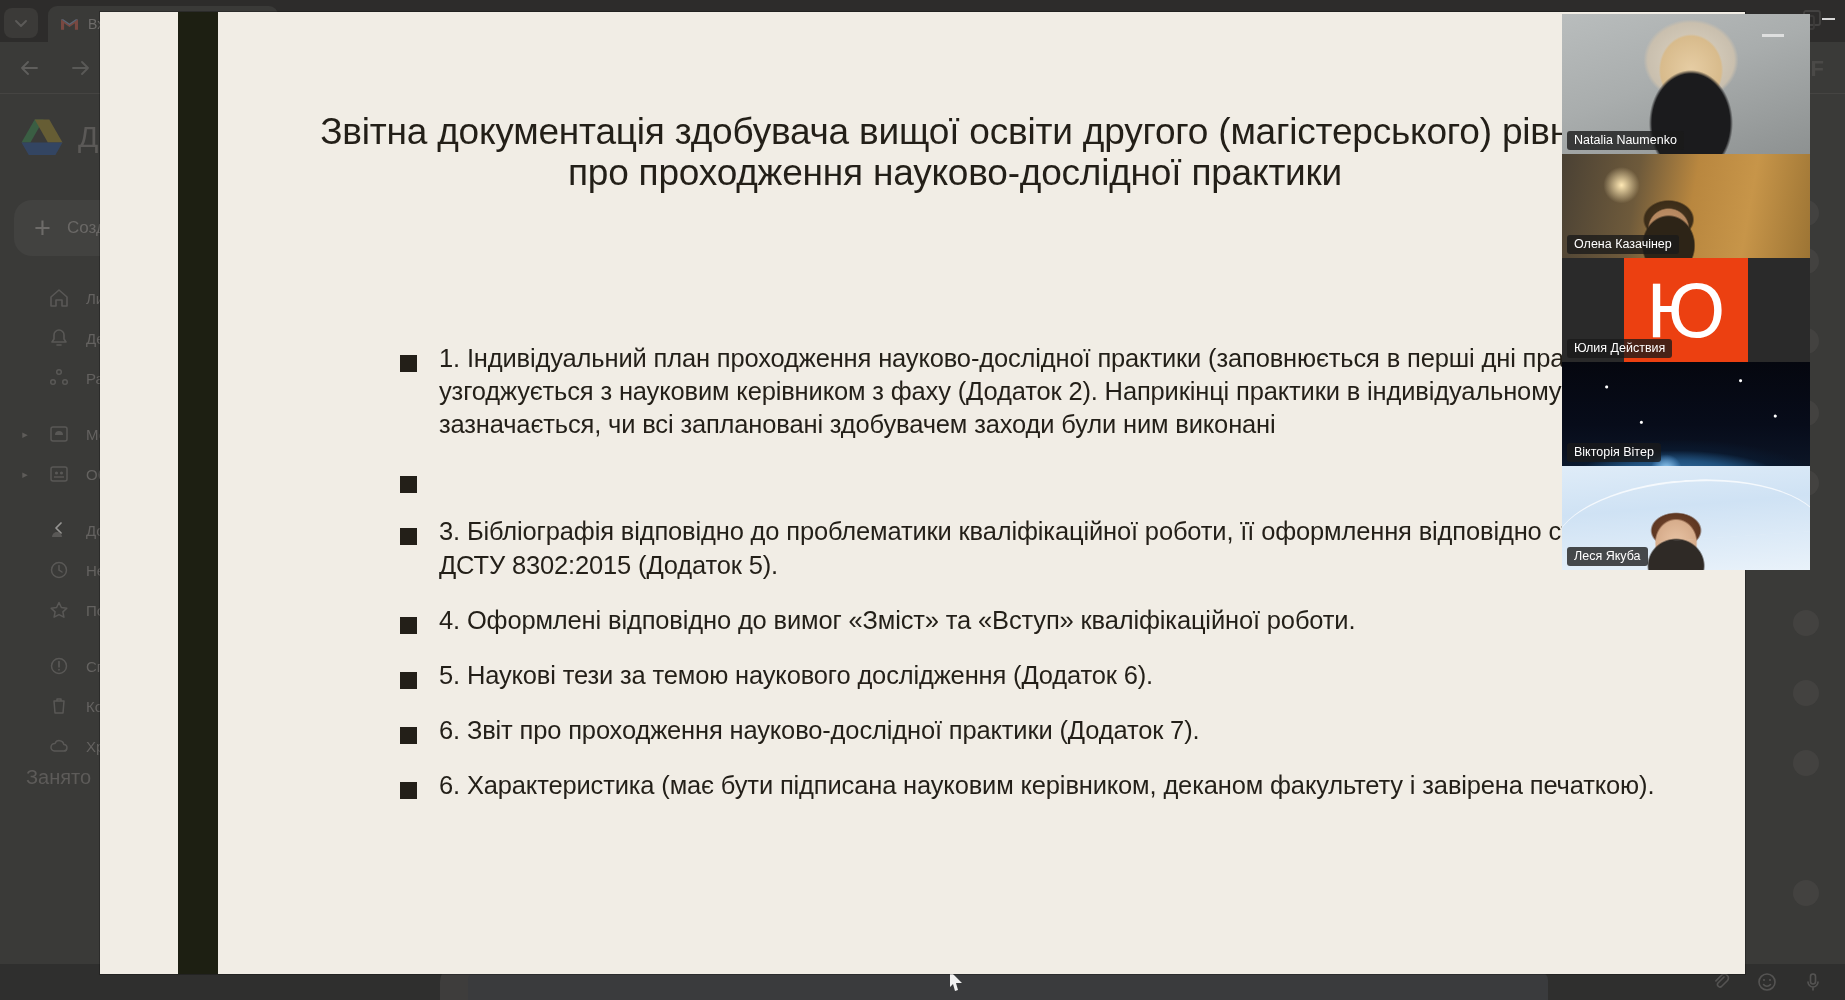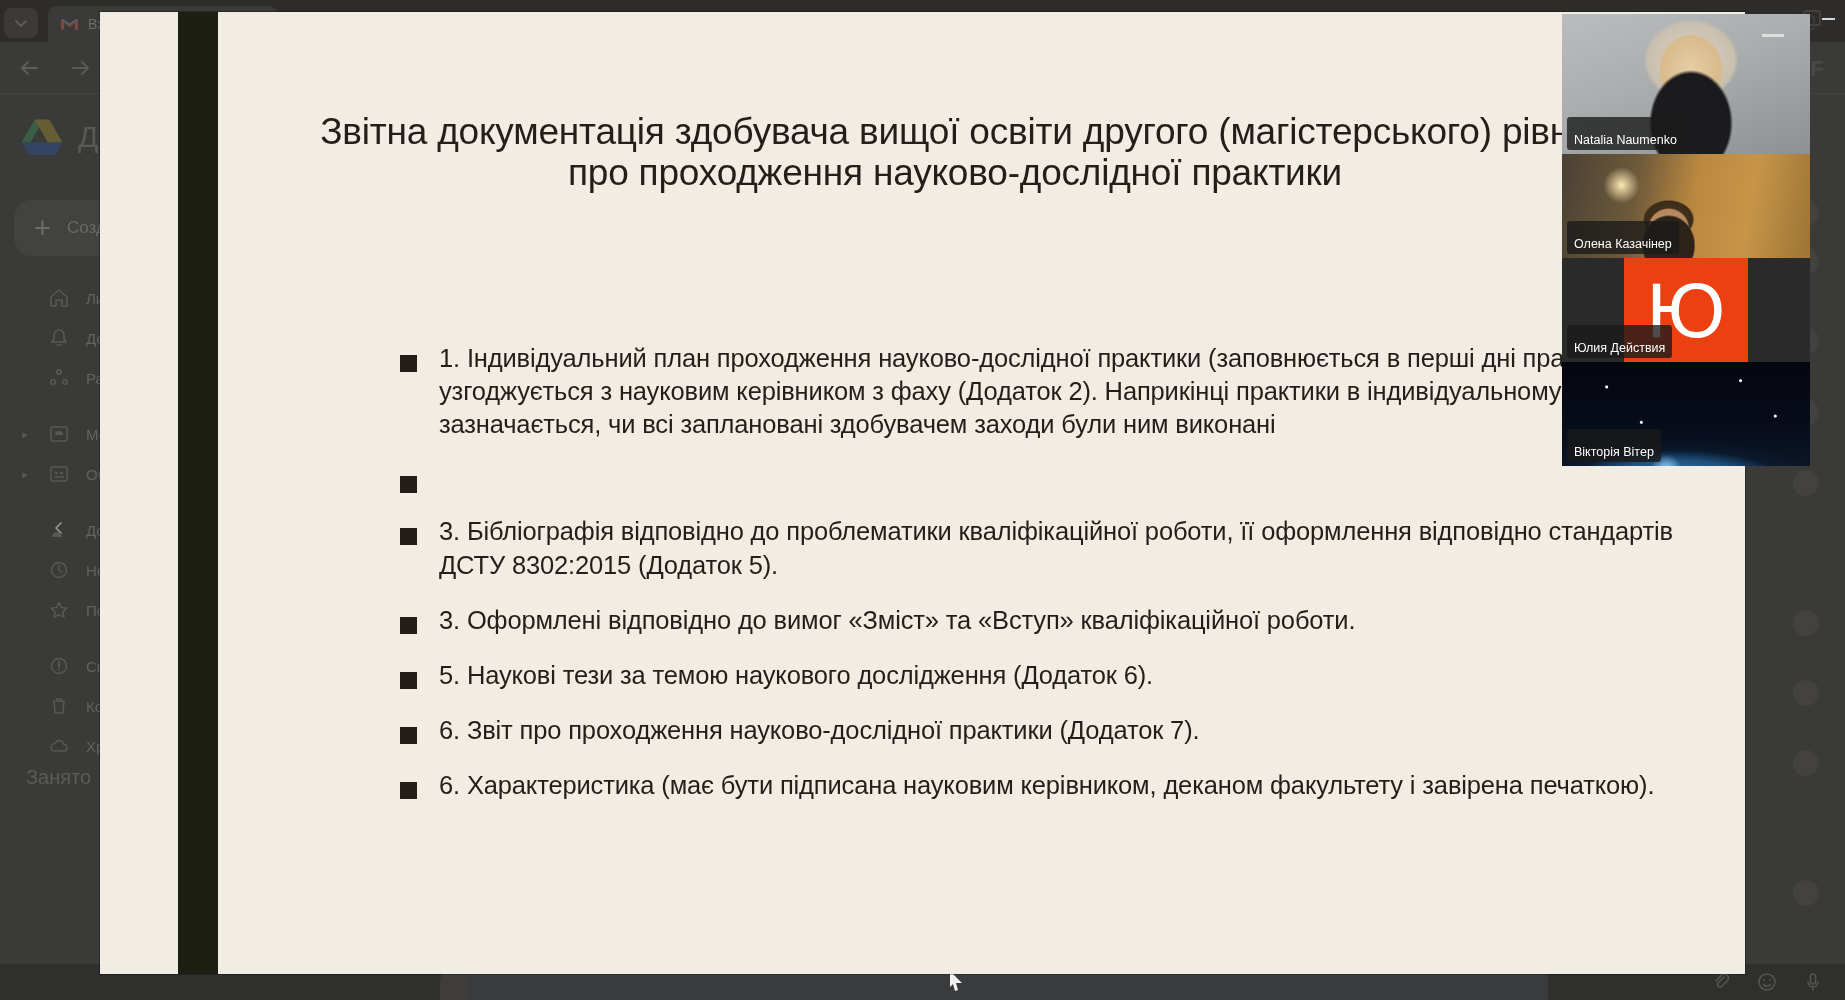--- a/index.html
+++ b/index.html
@@ -151,21 +151,21 @@
   
   .video-strip {
     position: absolute; right: 35px; top: 14px;
     width: 248px; height: 715px;
     display: flex; flex-direction: column;
   }
   .vtile { position: relative; width: 248px; height: 104px; overflow: hidden; background:#1a1a1a;}
   .vtile .vname {
     position: absolute; left: 5px; bottom: 4px;
     background: rgba(25,25,25,.78); color: #fff;
-    font-size: 12.5px; padding: 16px 7px 3px; border-radius: 3px;
+    font-size: 12.5px; padding: 2px 7px 3px; border-radius: 3px;
     white-space: nowrap; max-width: 238px; overflow: hidden; text-overflow: ellipsis;
   }
   
   .t1 { height: 140px; background:
       radial-gradient(ellipse 75px 95px at 52% 78%, #1b1b1d 0%, #1b1b1d 52%, transparent 56%),
       radial-gradient(ellipse 52px 58px at 52% 40%, #e6cda4 0%, #d8bb8c 58%, transparent 62%),
       radial-gradient(ellipse 72px 62px at 52% 33%, #ded5c4 0%, #c9bfae 60%, transparent 66%),
       linear-gradient(160deg, #b9bdbd 0%, #a9adad 45%, #8d9191 100%); }
   .t1 .mute-dash { position:absolute; right: 26px; top: 20px; width: 22px; height:3px; background:#e8e8e8; opacity:.85;}
   
@@ -443,21 +443,21 @@
       </div>
       <div class="bullet-row">
         <span class="bullet-mark"></span>
       </div>
       <div class="bullet-row">
         <span class="bullet-mark"></span>
         <span class="bullet-text">3. Бібліографія відповідно до проблематики кваліфікаційної роботи, її оформлення відповідно стандартів ДСТУ 8302:2015 (Додаток 5).</span>
       </div>
       <div class="bullet-row">
         <span class="bullet-mark"></span>
-        <span class="bullet-text">3. Оформлені відповідно до вимог «Зміст» та «Вступ» кваліфікаційної роботи.</span>
+        <span class="bullet-text">4. Оформлені відповідно до вимог «Зміст» та «Вступ» кваліфікаційної роботи.</span>
       </div>
       <div class="bullet-row">
         <span class="bullet-mark"></span>
         <span class="bullet-text">5. Наукові тези за темою наукового дослідження (Додаток 6).</span>
       </div>
       <div class="bullet-row">
         <span class="bullet-mark"></span>
         <span class="bullet-text">6. Звіт про проходження науково-дослідної практики (Додаток 7).</span>
       </div>
       <div class="bullet-row">
@@ -482,19 +482,23 @@
       <span class="avatar-sq">
         <span class="avatar-letter">Ю</span>
       </span>
       <span class="vname">Юлия Действия</span>
     </div>
 
     <div class="vtile t4">
       <span class="vname">Вікторія Вітер</span>
     </div>
 
+    <div class="vtile t5">
+      <span class="swoosh"></span>
+      <span class="vname">Леся Якуба</span>
+    </div>
   </div>
 
   <div class="win-min">
     <span class="bar"></span>
   </div>
 
 </div>
 
 </body></html>

